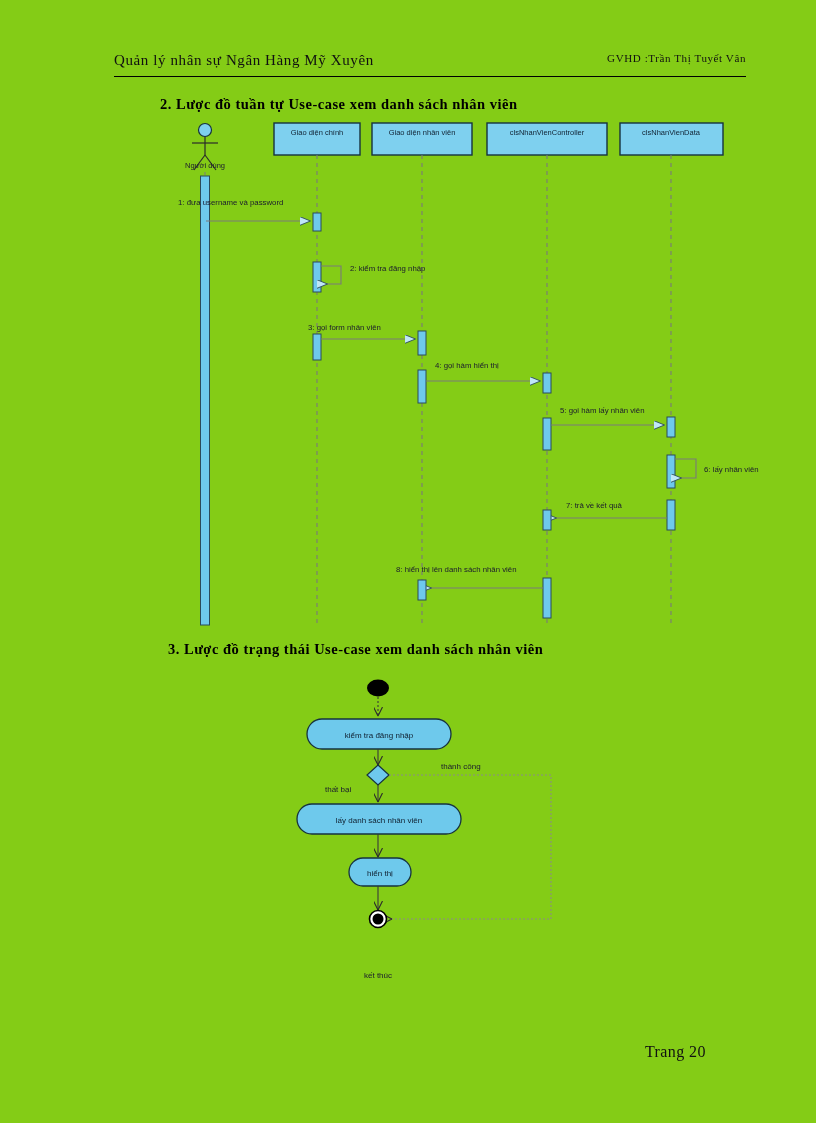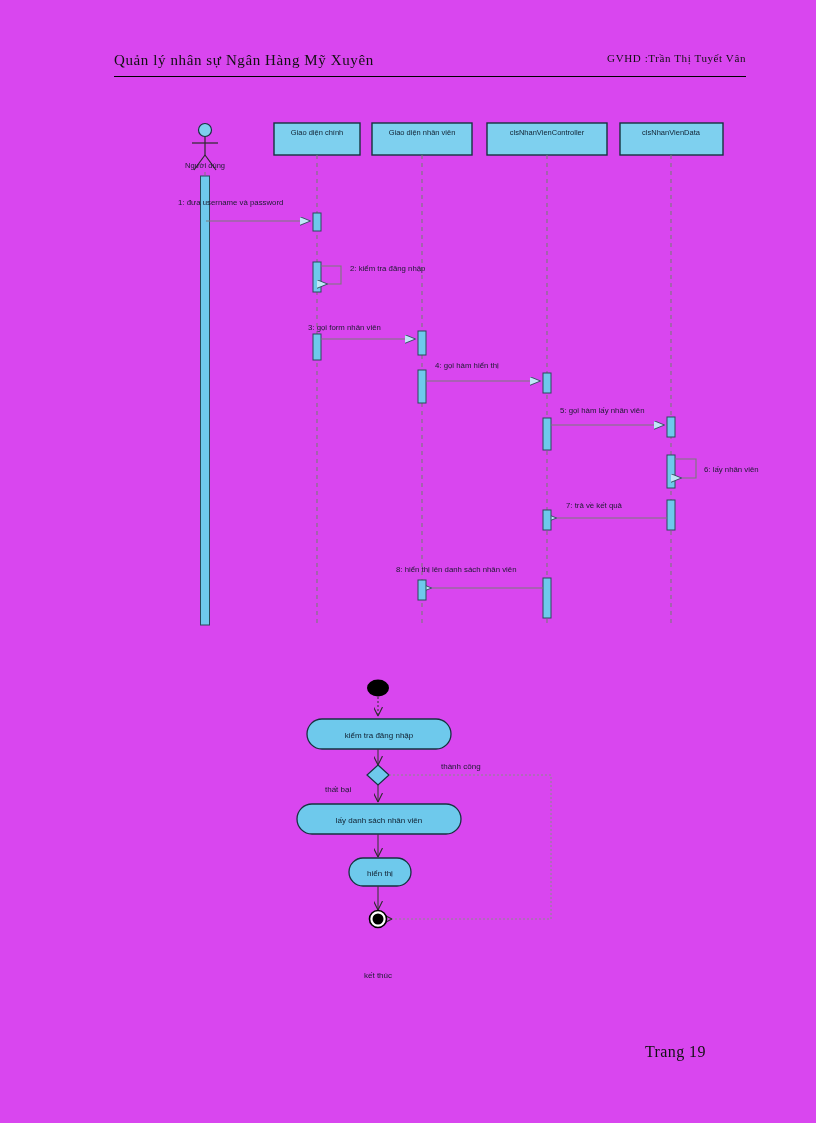--- a/index.html
+++ b/index.html
@@ -12,21 +12,21 @@
     height: 1123px;
     position: relative;
     font-family: "Liberation Serif", serif;
     overflow: hidden;
   }
   .page {
     position: absolute;
     left: 0; top: 0;
     width: 816px;
     height: 1123px;
-    background: #d946ef;
+    background: #84cc16;
   }
 
   
   .header {
     position: absolute;
     left: 114px;
     top: 52px;
     width: 632px;
     height: 24px;
     border-bottom: 1.2px solid #000;
@@ -92,20 +92,22 @@
 </head>
 <body>
 
 <div class="page">
 
   <div class="header">
     <span class="header-left">Quản lý nhân sự Ngân Hàng Mỹ Xuyên</span>
     <span class="header-right">GVHD :Trần Thị Tuyết Vân</span>
   </div>
 
+  <div class="section-heading" id="heading-2">2. Lược đồ tuần tự Use-case xem danh sách nhân viên</div>
+  <div class="section-heading" id="heading-3">3. Lược đồ trạng thái Use-case xem danh sách nhân viên</div>
 
   <svg class="canvas" viewBox="0 0 816 1123" width="816" height="1123">
     <defs>
       <marker id="solidArrow" markerWidth="11" markerHeight="9" refX="10.5" refY="4.5" orient="auto" markerUnits="userSpaceOnUse">
         <path d="M0,0 L11,4.5 L0,9 z" fill="#bfe7f7" stroke="#2b4a5a" stroke-width="0.9"></path>
       </marker>
       <marker id="solidArrowL" markerWidth="11" markerHeight="9" refX="0.5" refY="4.5" orient="auto" markerUnits="userSpaceOnUse">
         <path d="M11,0 L0,4.5 L11,9 z" fill="#bfe7f7" stroke="#2b4a5a" stroke-width="0.9"></path>
       </marker>
       <marker id="openArrow" markerWidth="10" markerHeight="9" refX="9" refY="4.5" orient="auto" markerUnits="userSpaceOnUse">
@@ -243,15 +245,15 @@
       <line x1="378" y1="886" x2="378" y2="910" stroke="#3a3a3a" stroke-width="1.1" marker-end="url(#openArrow)"></line>
 
       <g>
         <circle cx="378" cy="919" r="8.5" fill="#ffffff" stroke="#000000" stroke-width="1.6"></circle>
         <circle cx="378" cy="919" r="5.5" fill="#000000"></circle>
       </g>
       <text x="378" y="978" font-size="8" fill="#1a1a2e" text-anchor="middle">kết thúc</text>
     </g>
   </svg>
 
-  <div class="footer">Trang 19</div>
+  <div class="footer">Trang 20</div>
 
 </div>
 
 </body></html>

